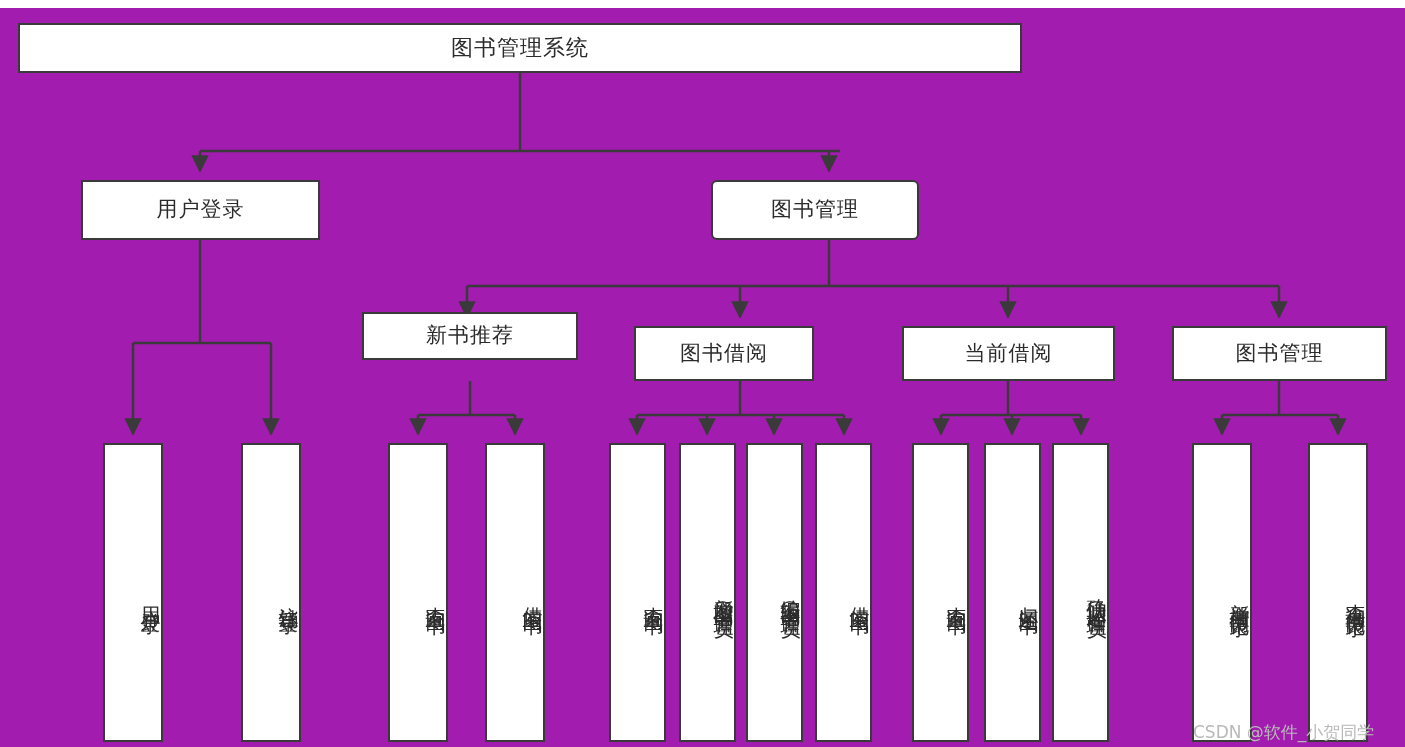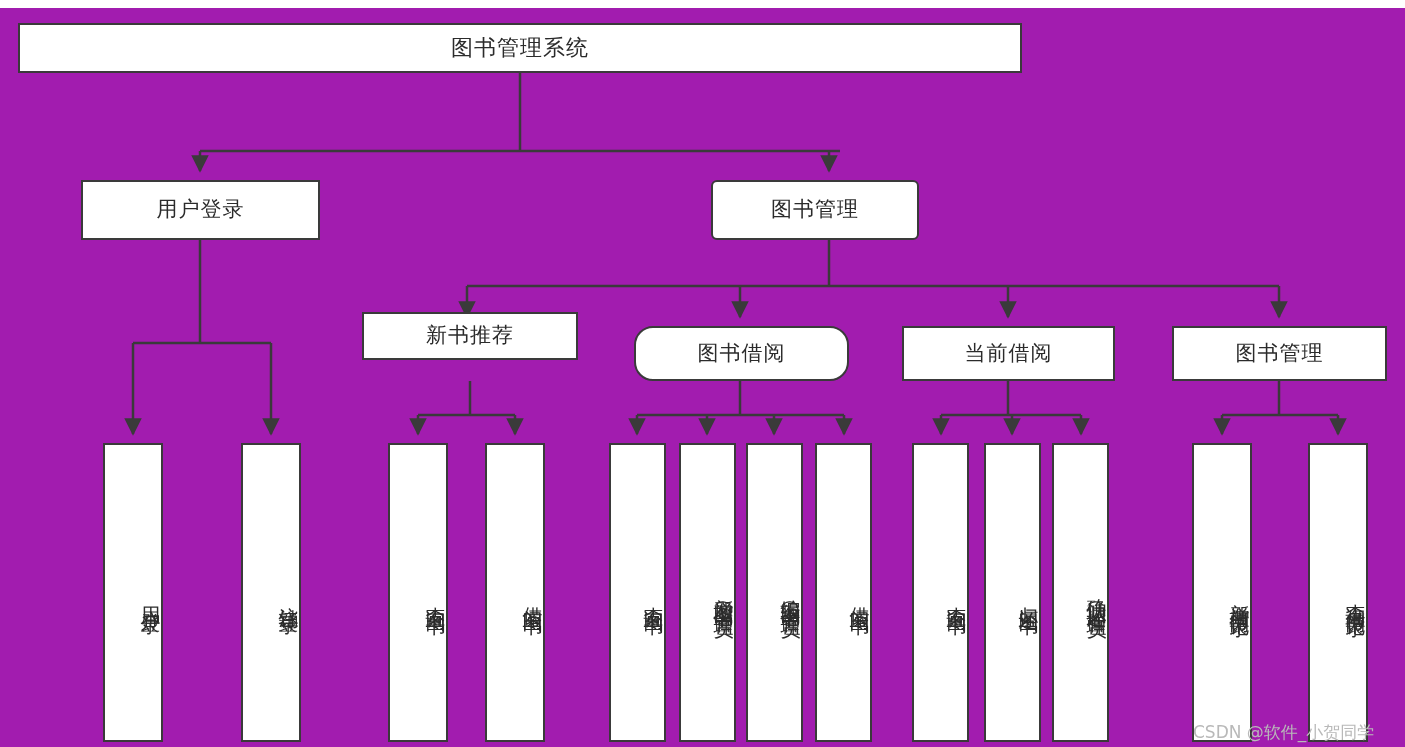--- a/index.html
+++ b/index.html
@@ -134,21 +134,21 @@
   <div class="node h" style="left:81px; top:172px; width:239px; height:60px;">
     <span>用户登录</span>
   </div>
   <div class="node h" style="left:711px; top:172px; width:208px; height:60px;border-radius:6px;">
     <span>图书管理</span>
   </div>
 
   <div class="node h" style="left:362px; top:304px; width:216px; height:48px;">
     <span>新书推荐</span>
   </div>
-  <div class="node h" style="left:634px; top:318px; width:215px; height:55px;border-radius:19px;">
+  <div class="node h" style="left:634px; top:318px; width:180px; height:55px;">
     <span>图书借阅</span>
   </div>
   <div class="node h" style="left:902px; top:318px; width:213px; height:55px;text-align:center;">
     <span>当前借阅</span>
   </div>
   <div class="node h" style="left:1172px; top:318px; width:215px; height:55px;">
     <span>图书管理</span>
   </div>
 
   <div class="node v" style="left:103px; top:435px; width:60px; height:299px;">

